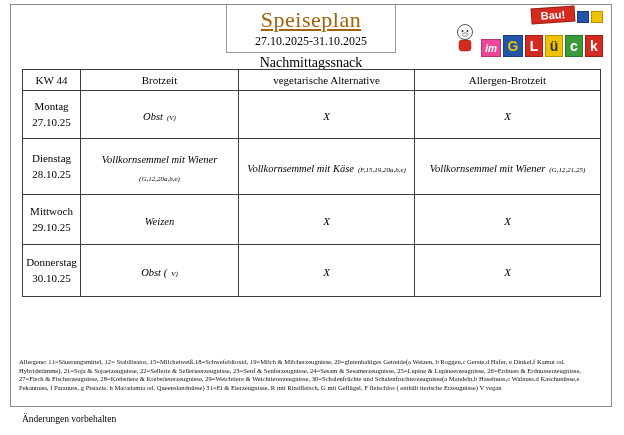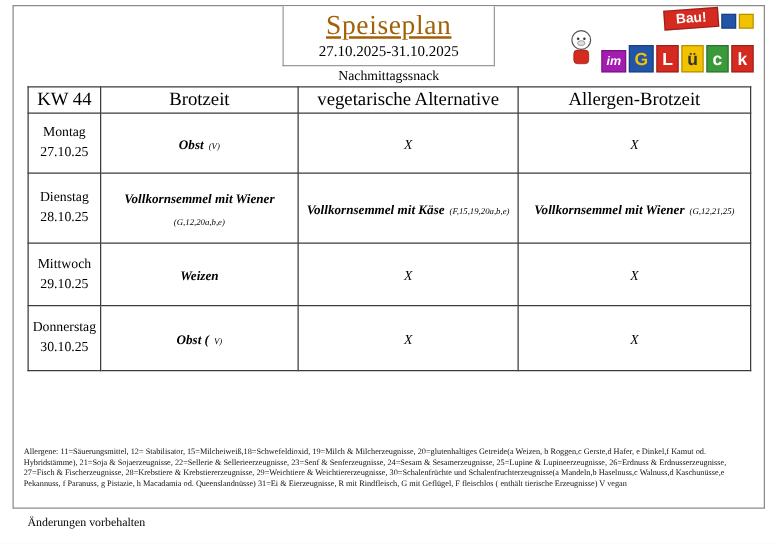--- a/index.html
+++ b/index.html
@@ -17,51 +17,51 @@
     position:absolute; top:0px; left:50%; transform:translateX(-50%);
     border:1px solid #9a9a9a; border-top:none; padding:2px 16px 3px; text-align:center;
     background:#fff; min-width:170px;
   }
   .title {
     color:#a16207; font-size:22px; line-height:1.15;
     text-decoration:underline; letter-spacing:0.5px;
   }
   .date-range { font-size:12px; margin-top:2px; }
   .subtitle {
-    position:absolute; top:50px; left:0; right:0; text-align:center; font-size:11px;
+    position:absolute; top:50px; left:0; right:0; text-align:center; font-size:14px;
   }
   
   .logo { position:absolute; top:2px; right:8px; width:156px; }
   .logo-row { display:flex; align-items:flex-end; justify-content:flex-end; gap:2px; }
   .blk {
     display:flex; align-items:center; justify-content:center;
     font-family:"Liberation Sans", sans-serif; font-weight:bold; color:#fff;
     border:1px solid rgba(0,0,0,.25);
   }
   .blk-bau { background:#d42a20; width:44px; height:16px; font-size:11px; transform:rotate(-4deg); }
   .blk-sm-blue { background:#2255a8; width:12px; height:12px; }
   .blk-sm-yel  { background:#f2c100; width:12px; height:12px; }
-  .blk-im { background:#a21caf; width:20px; height:18px; font-size:10px; font-style:italic; }
+  .blk-im { background:#ec4899; width:20px; height:18px; font-size:10px; font-style:italic; }
   .blk-g { background:#2255a8; width:20px; height:22px; font-size:14px; color:#f2c100; }
   .blk-l { background:#d42a20; width:18px; height:22px; font-size:14px; }
   .blk-u { background:#f2c100; width:18px; height:22px; font-size:14px; color:#333; }
   .blk-c { background:#3a9a3a; width:18px; height:22px; font-size:14px; }
   .blk-k { background:#d42a20; width:18px; height:22px; font-size:14px; }
   .mascot { margin-right:2px; }
   
   table.menu {
     position:absolute; top:64px; left:11px; width:578px;
     border-collapse:collapse; table-layout:fixed;
   }
   .menu th, .menu td { border:1px solid #3c3c3c; vertical-align:middle; }
-  .menu th { font-weight:normal; font-size:15px; height:21px; text-align:center; }
+  .menu th { font-weight:normal; font-size:11px; height:21px; text-align:center; }
   .col-week { width:58px; } .col-b { width:158px; } .col-v { width:176px; } .col-a { width:186px; }
   .day-cell { text-align:center; font-size:11px; line-height:1.45; }
   .food-cell { text-align:center; padding:2px 3px; }
-  .food { font-weight:bold; font-style:italic; font-size:10.5px; }
+  .food { font-weight:normal; font-style:italic; font-size:10.5px; }
   .code { font-style:italic; font-size:7px; }
   .x-cell .food { font-weight:normal; font-size:11px; }
   tr.r1 { height:48px; } tr.r2 { height:56px;margin-top:23px; } tr.r3 { height:50px; }
   tr.r4 { height:52px;padding-left:40px; } tr.r5 { height:58px; }
   
   .allergens {
     position:absolute; top:353px; left:8px; right:8px;
     font-size:6.6px; line-height:1.3; text-align:left; color:#111;
   }
   .note { position:absolute; left:22px; top:414px; font-size:9.5px; }

